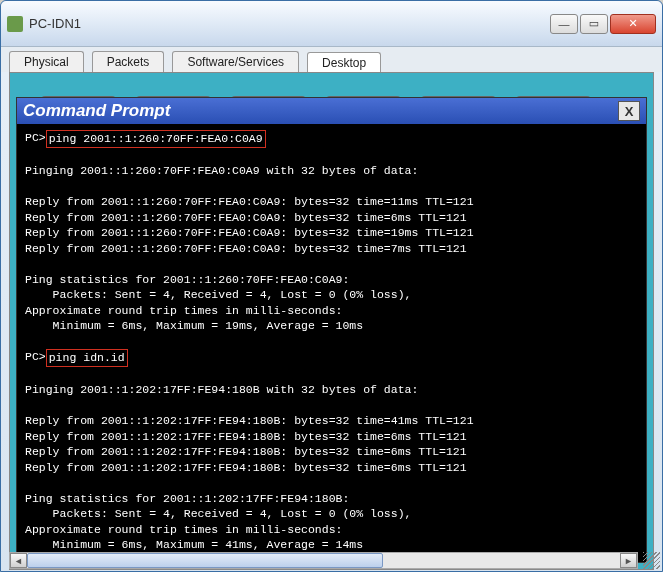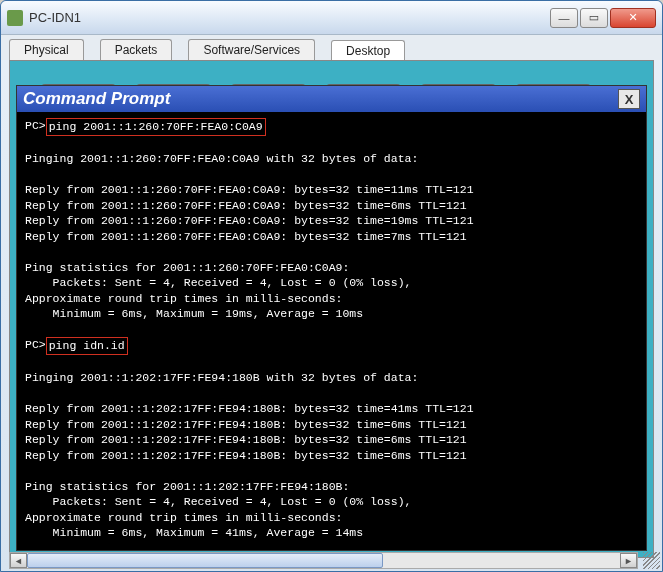--- a/index.html
+++ b/index.html
@@ -12,21 +12,21 @@
   }
   .window {
     width: 663px;
     height: 572px;
     background: linear-gradient(to bottom, #e8f0f8 0%, #d8e4f0 100%);
     border: 1px solid #3a6ea5;
     border-radius: 6px 6px 0 0;
     position: relative;
   }
   .titlebar {
-    height: 34px;
+    height: 46px;
     background: linear-gradient(to bottom, #f8fbff 0%, #e0eaf6 50%, #c8d8ec 100%);
     border-bottom: 1px solid #a8b8c8;
     display: flex;
     align-items: center;
     padding: 0 6px;
     border-radius: 6px 6px 0 0;
   }
   .titlebar-icon {
     width: 16px; height: 16px;
     background: #6a9a4a;
@@ -53,21 +53,21 @@
   .win-btn.close {
     background: linear-gradient(to bottom, #f09a8c, #d94530);
     color: #fff;
     border-color: #a03020;
     width: 46px;
   }
   .tabs {
     display: flex;
     padding: 4px 8px 0 8px;
     background: #e6ecf2;
-    gap: 16px;
+    gap: 8px;
   }
   .tab {
     padding: 3px 14px;
     font-size: 12px;
     background: #f0f0f0;
     border: 1px solid #999;
     border-bottom: none;
     border-radius: 3px 3px 0 0;
     cursor: pointer;
     color: #222;

